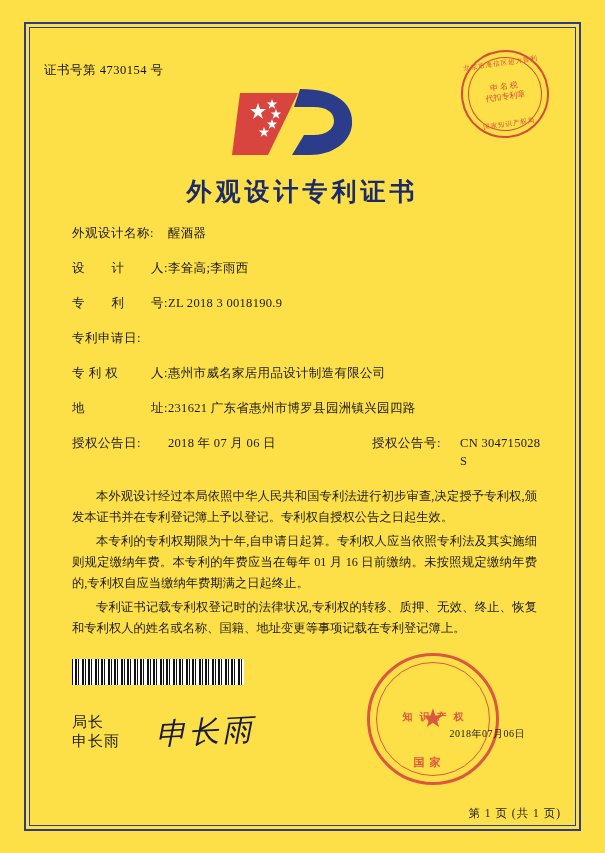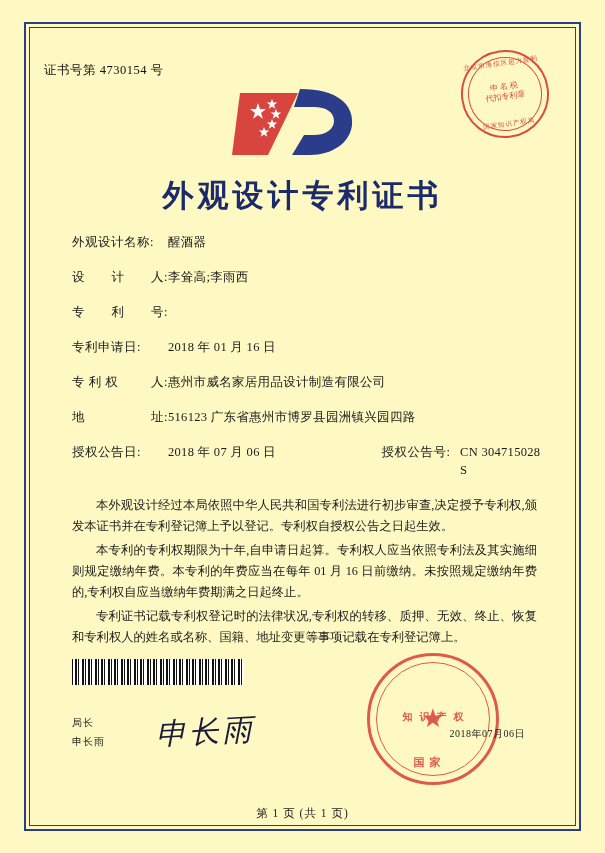--- a/index.html
+++ b/index.html
@@ -11,21 +11,21 @@
     width: 605px;
     height: 853px;
     font-family: "Liberation Serif", "DejaVu Serif", serif;
     color: #1a1a1a;
     position: relative;
     overflow: hidden;
   }
   .page {
     position: absolute;
     inset: 0;
-    background: #fef9c3;
+    background: #fde047;
   }
   
   .border-outer {
     position: absolute;
     left: 24px;
     top: 22px;
     right: 24px;
     bottom: 22px;
     border: 2px solid #2b3c8a;
   }
@@ -93,21 +93,21 @@
     position: relative;
     height: 78px;
     margin-top: 6px;
   }
   .emblem svg {
     display: block;
     margin: 0 auto;
   }
   .doc-title {
     text-align: center;
-    font-size: 31px;
+    font-size: 25px;
     font-weight: bold;
     letter-spacing: 4px;
     color: #1b2a6b;
     margin-top: 12px;
     font-family: "Liberation Serif", "DejaVu Serif", serif;
   }
   .fields {
     margin-top: 16px;
     padding-left: 28px;
     padding-right: 14px;
@@ -145,21 +145,21 @@
   }
   .row-two-col .right {
     flex: 1 1 auto;
     display: flex;
   }
   .row-two-col .lbl {
     flex: 0 0 96px;
     white-space: nowrap;
     letter-spacing: 0.5px;
   }
-  .row-two-col .lbl.narrow { flex: 0 0 88px; text-align: center; }
+  .row-two-col .lbl.narrow { flex: 0 0 88px; }
   .row-two-col .val { letter-spacing: 0.3px; }
   .paragraphs {
     margin-top: 16px;
     padding-left: 28px;
     padding-right: 24px;
     font-size: 12.3px;
     line-height: 21px;
     text-align: justify;
   }
   .paragraphs p {
@@ -179,21 +179,21 @@
       #111 3px, #111 5px, #fff 5px, #fff 6px,
       #111 6px, #111 7px, #fff 7px, #fff 10px,
       #111 10px, #111 12px, #fff 12px, #fff 13px
     );
   }
   
   .sign-block {
     position: absolute;
     left: 28px;
     bottom: 62px;
-    font-size: 10px;
+    font-size: 15px;
     line-height: 19px;
     letter-spacing: 1px;
   }
   .signature-script {
     position: absolute;
     left: 112px;
     bottom: 60px;
     font-size: 30px;
     font-family: "DejaVu Serif", serif;
     font-style: italic;
@@ -252,21 +252,21 @@
     bottom: 72px;
     font-size: 10px;
     color: #1a1a1a;
     letter-spacing: 0.5px;
   }
   .footer-page {
     position: absolute;
     left: 0;
     right: 0;
     bottom: -8px;
-    text-align: center;
+    text-align: right;
     font-size: 11.5px;
     letter-spacing: 1px;
     color: #222;
   }
 </style>
 </head>
 <body>
 
 <div class="page">
   <div class="border-outer"></div>
@@ -321,41 +321,41 @@
         </div>
         <div class="field-value">李耸高;李雨西</div>
       </div>
 
       <div class="field-row">
         <div class="field-label spread">
           <span>专</span>
           <span>利</span>
           <span>号:</span>
         </div>
+        <div class="field-value">ZL 2018 3 0018190.9</div>
       </div>
 
       <div class="field-row">
         <div class="field-label">专利申请日:</div>
-        <div class="field-value">2018 年 01 月 16 日</div>
       </div>
 
       <div class="field-row">
         <div class="field-label spread">
           <span>专 利 权</span>
           <span>人:</span>
         </div>
         <div class="field-value">惠州市威名家居用品设计制造有限公司</div>
       </div>
 
       <div class="field-row">
         <div class="field-label spread">
           <span>地</span>
           <span>址:</span>
         </div>
-        <div class="field-value">516123 广东省惠州市博罗县园洲镇兴园四路</div>
+        <div class="field-value">231621 广东省惠州市博罗县园洲镇兴园四路</div>
       </div>
 
       <div class="row-two-col">
         <div class="left">
           <div class="lbl">授权公告日:</div>
           <div class="val">2018 年 07 月 06 日</div>
         </div>
         <div class="right">
           <div class="lbl narrow">授权公告号:</div>
           <div class="val">CN 304715028 S</div>

